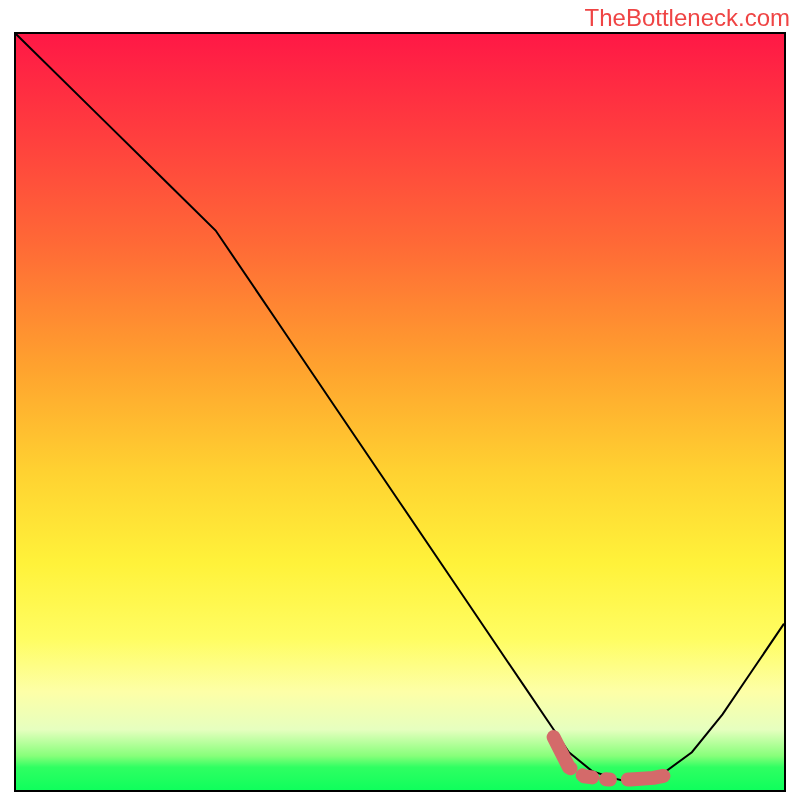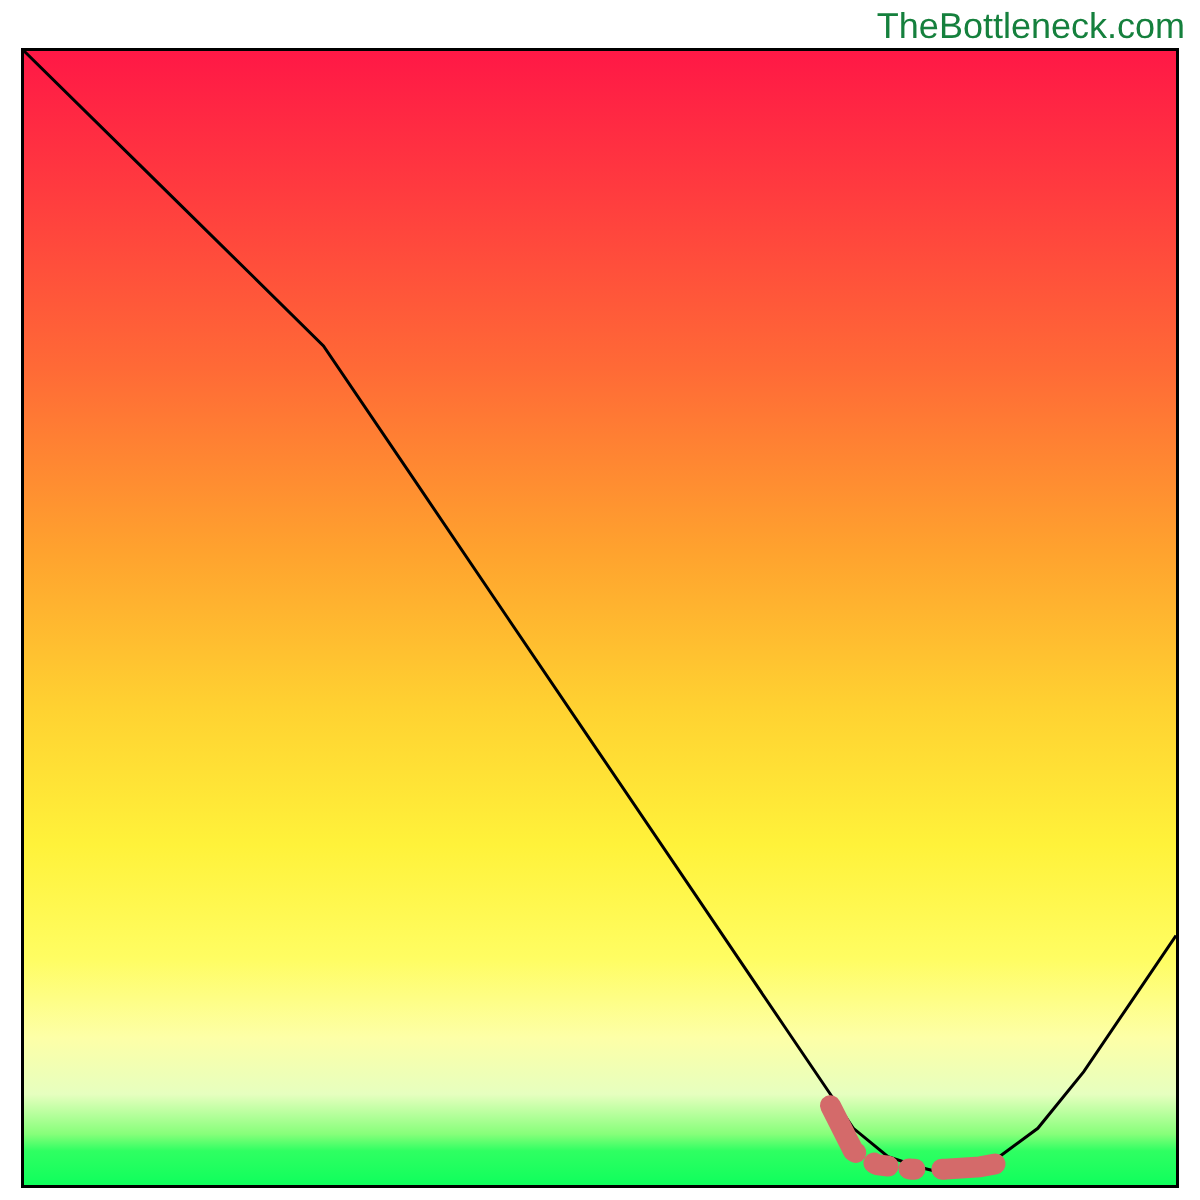--- a/index.html
+++ b/index.html
@@ -4,21 +4,21 @@
 <style>
   * { margin: 0; padding: 0; box-sizing: border-box; }
   html, body { width: 800px; height: 800px; overflow: hidden; background: #fff; }
   .wrapper { position: relative; width: 800px; height: 800px; }
   .watermark {
     position: absolute;
     top: 4px;
     right: 10px;
     font-family: Arial, Helvetica, sans-serif;
     font-size: 24px;
-    color: #15803d;
+    color: #ef4444;
     z-index: 10;
   }
   .plot-frame {
     position: absolute;
     left: 14px;
     top: 32px;
     width: 772px;
     height: 760px;
     border: 2px solid #000;
   }

